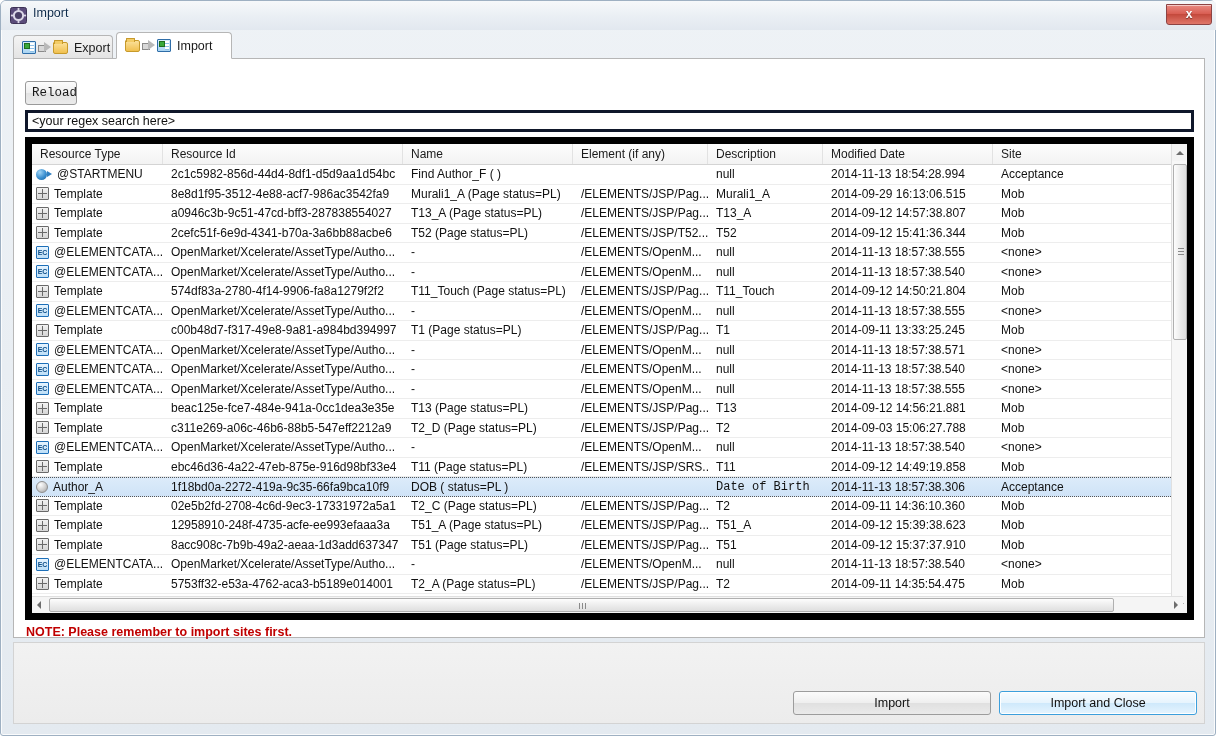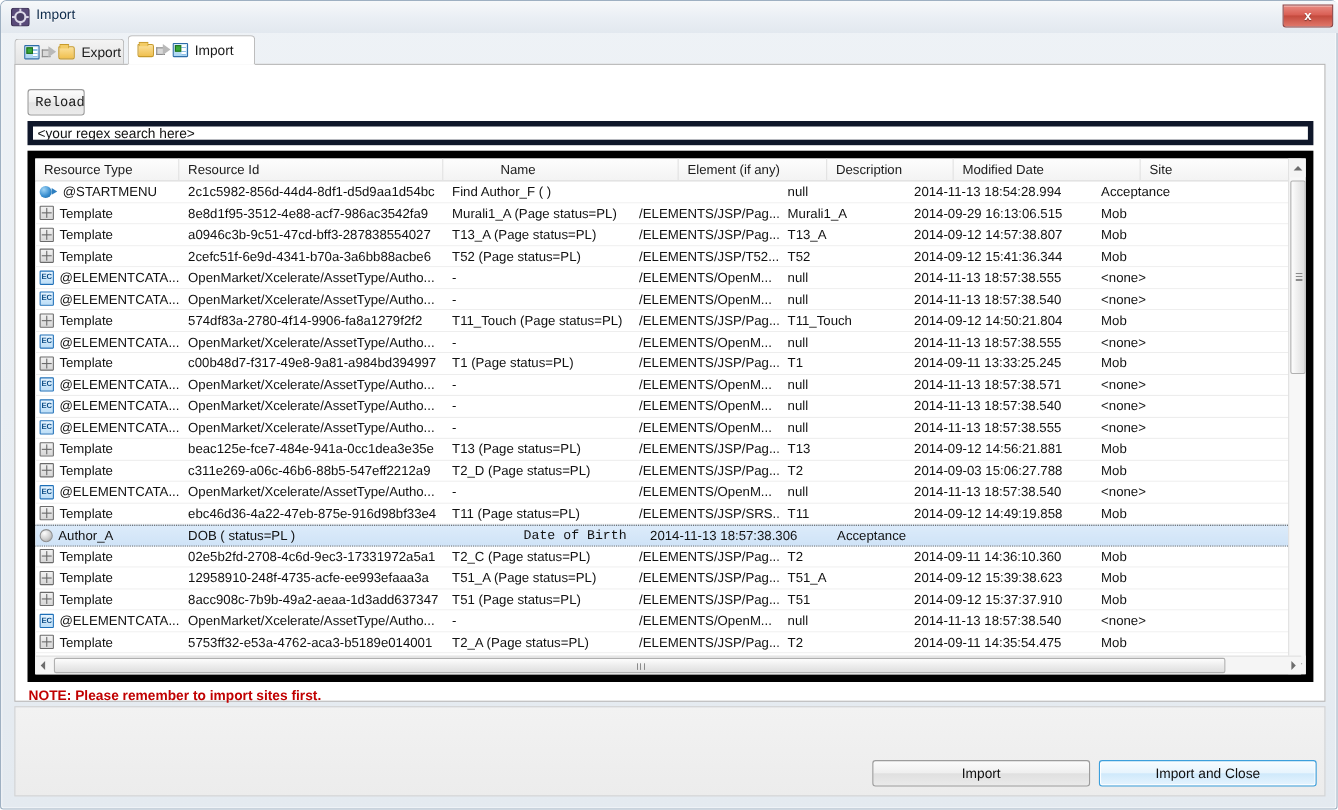--- a/index.html
+++ b/index.html
@@ -132,21 +132,21 @@
     width: 52px; height: 24px;
     border: 1px solid #9a9a9a; border-radius: 3px;
     background: linear-gradient(to bottom, #fcfcfc 0%, #efefef 48%, #e3e3e3 52%, #ebebeb 100%);
     font-size: 12.5px; color: #1a1a1a;
     cursor: pointer;
     font-family: Liberation Mono, monospace;
   }
   #search-input {
     position: absolute; left: 11px; top: 51px;
     width: 1169px; height: 22px;
-    border: 5px solid #0f172a;
+    border: 3px solid #0f172a;
     background: #ffffff;
     font-size: 12.5px; color: #111111;
     padding: 0 4px;
     font-family: "Liberation Sans", sans-serif;
     outline: none;
   }
 
   
   #table-wrap {
     position: absolute; left: 11px; top: 78px;
@@ -379,21 +379,21 @@
   <div id="panel">
 
     <button id="reload-button">Reload</button>
 
     <input id="search-input" type="text" value="&lt;your regex search here&gt;" style="">
 
     <div id="table-wrap">
       <div id="table-header">
           <div class="th" style="width: 131px;">Resource Type</div>
           <div class="th" style="width: 240px;">Resource Id</div>
-          <div class="th" style="width: 170px; margin-left: 44px;">Name</div>
+          <div class="th" style="width: 170px;">Name</div>
           <div class="th" style="width: 135px;">Element (if any)</div>
           <div class="th" style="width: 115px;">Description</div>
           <div class="th" style="width: 170px;">Modified Date</div>
           <div class="th" style="width: 190px;">Site</div>
         </div>
       <div id="rows">
           <div class="row">
             <div class="td type" style="width: 131px;">
               <span class="ic ic-startmenu"></span>
               <span>@STARTMENU</span>
@@ -583,20 +583,21 @@
             <div class="td" style="width: 135px;">/ELEMENTS/JSP/SRS...</div>
             <div class="td" style="width: 115px;">T11</div>
             <div class="td" style="width: 170px;">2014-09-12 14:49:19.858</div>
             <div class="td" style="width: 190px;">Mob</div>
           </div>
           <div class="row selected">
             <div class="td type" style="width: 131px;">
               <span class="ic ic-asset"></span>
               <span>Author_A</span>
             </div>
+            <div class="td" style="width: 240px;">1f18bd0a-2272-419a-9c35-66fa9bca10f9</div>
             <div class="td" style="width: 170px;">DOB ( status=PL )</div>
             <div class="td" style="width: 135px;"></div>
             <div class="td" style="width: 115px; font-family: Liberation Mono, monospace;">Date of Birth</div>
             <div class="td" style="width: 170px;">2014-11-13 18:57:38.306</div>
             <div class="td" style="width: 190px;">Acceptance</div>
           </div>
           <div class="row">
             <div class="td type" style="width: 131px;">
               <span class="ic ic-template"></span>
               <span>Template</span>

